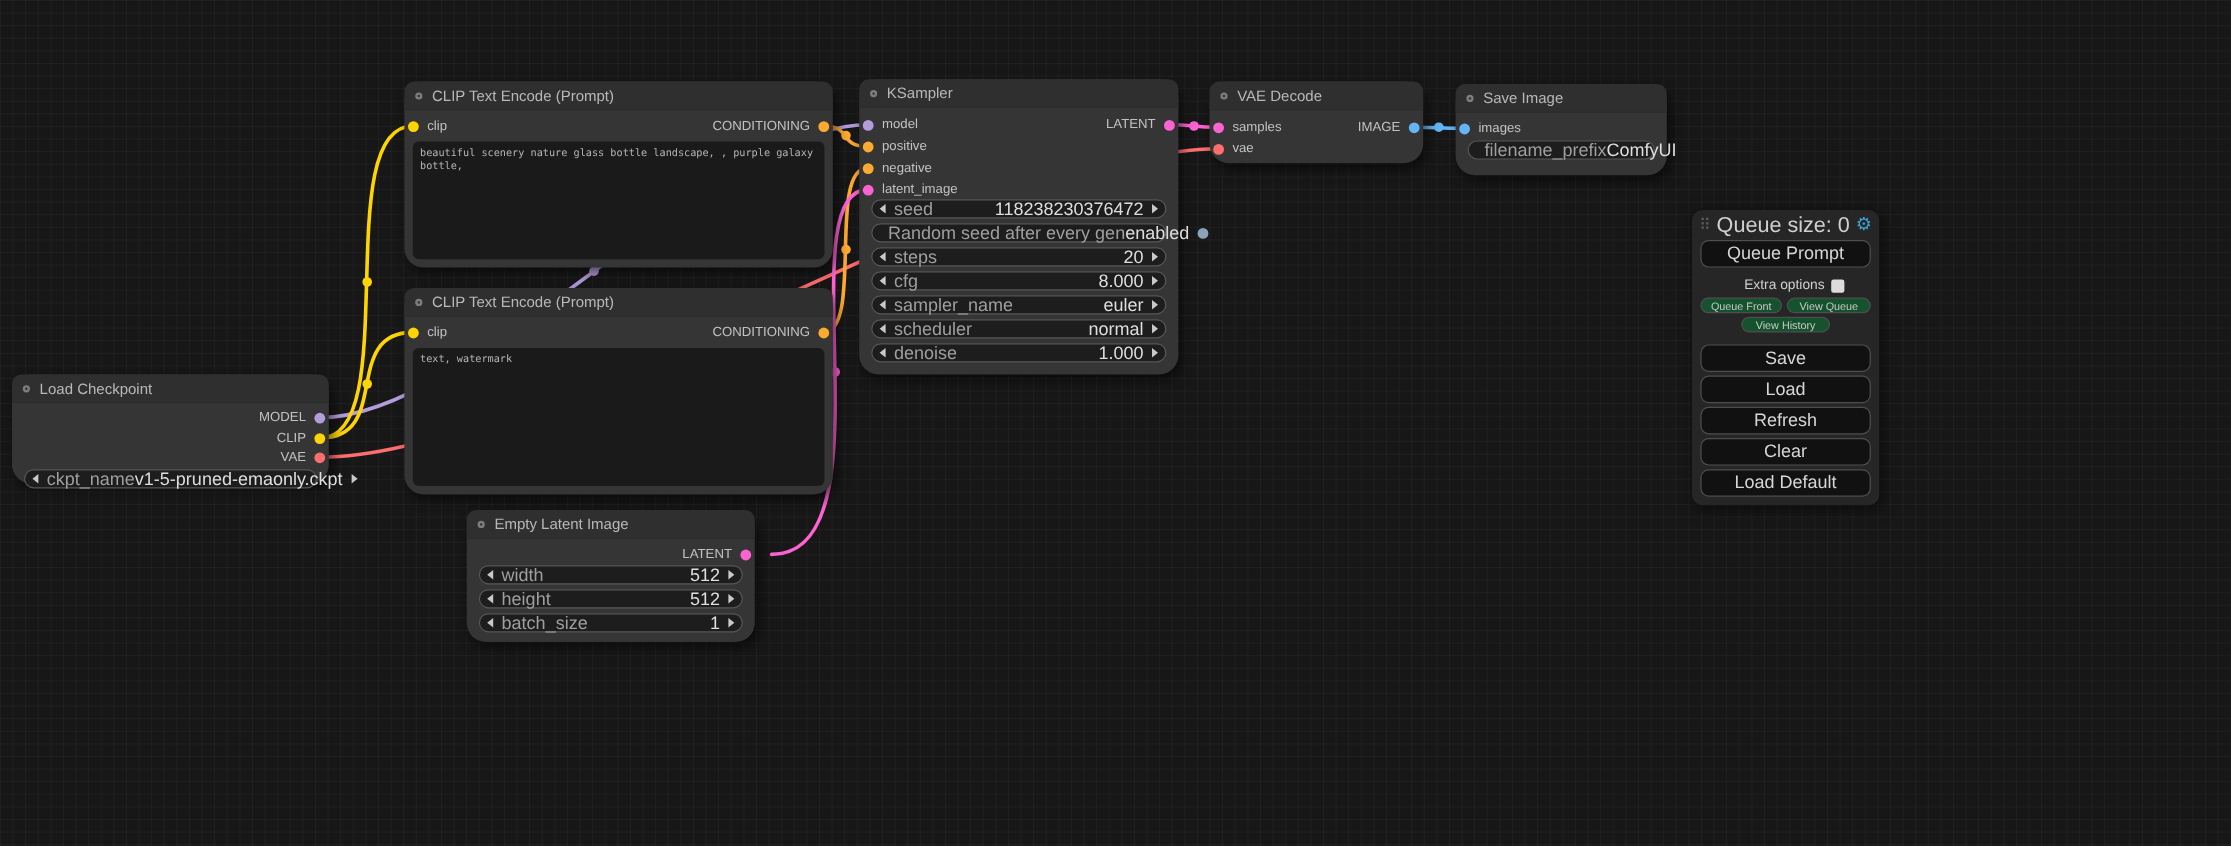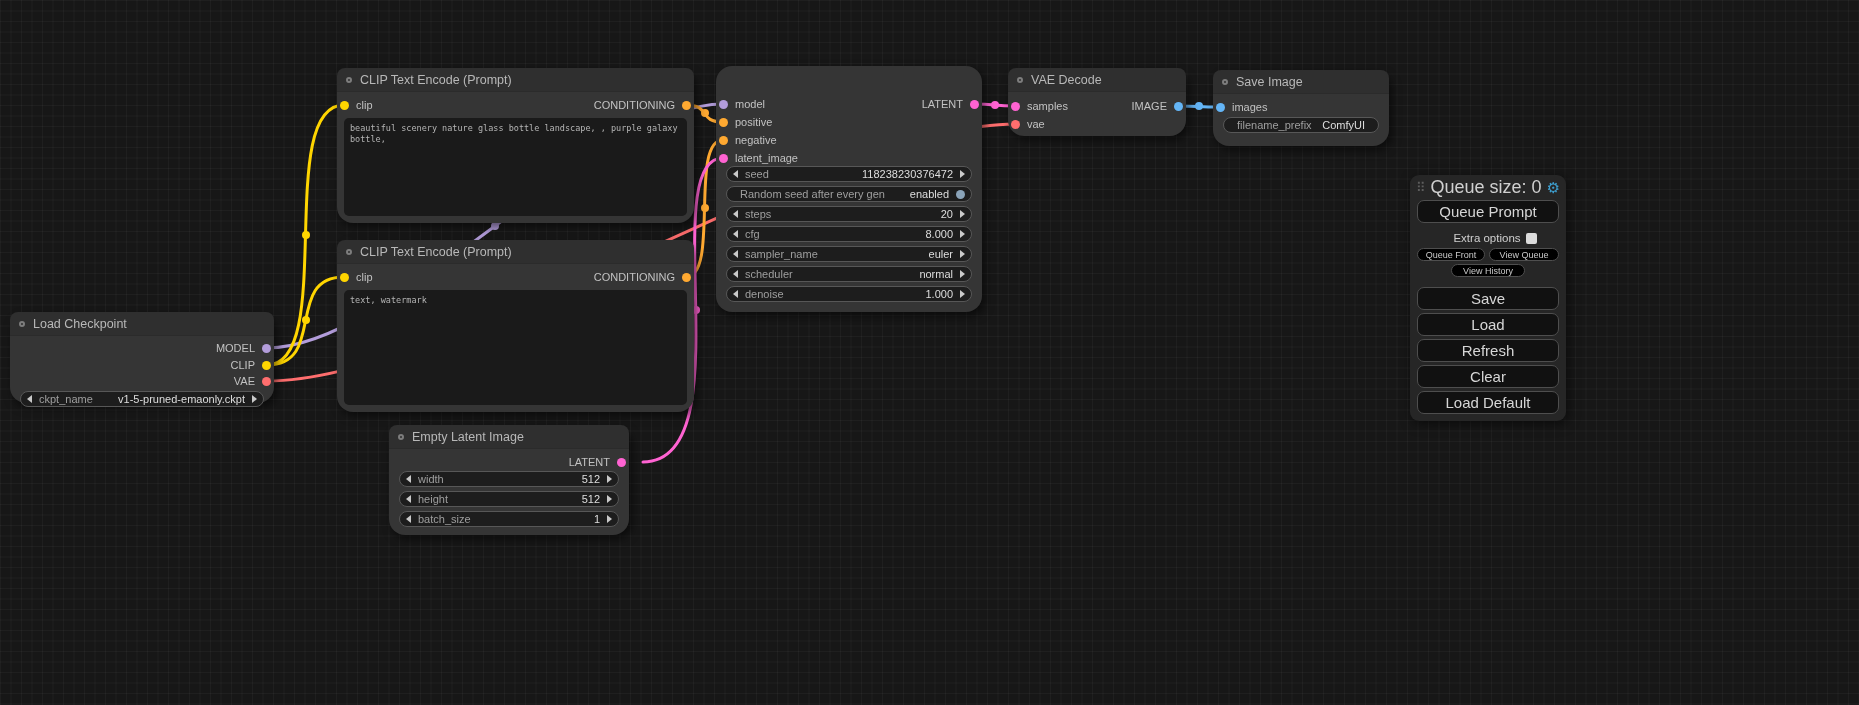--- a/index.html
+++ b/index.html
@@ -21,21 +21,21 @@
   .slot.in{left:3px}
   .slot.out{right:3px}
   .dot{width:9px;height:9px;border-radius:50%;flex:none}
   .slot.in .dot{margin-right:7px}
   .slot.out .dot{margin-left:7px}
   .slot-label{font-size:11px;color:#c2c2c2;white-space:nowrap}
   .c-model{background:#B39DDB}.c-clip{background:#FFD500}.c-vae{background:#FF6E6E}
   .c-cond{background:#FFA931}.c-latent{background:#FF63D2}.c-image{background:#64B5F6}
   .widget{position:absolute;left:10px;right:10px;height:16px;background:#1d1d1d;
         border:1px solid #575757;border-radius:9px;display:flex;align-items:center;
-        padding:0 6px;font-size:11px}
+        padding:0 6px;font-size:15px}
   .warr{width:0;height:0;border-top:4px solid transparent;border-bottom:4px solid transparent;flex:none}
   .warr.l{border-right:5px solid #c9c9c9}
   .warr.r{border-left:5px solid #c9c9c9}
   .wname{color:#9f9f9f;margin-left:7px;white-space:nowrap}
   .wval{color:#dedede;margin-left:auto;margin-right:7px;white-space:nowrap}
   .toggle-dot{width:9px;height:9px;border-radius:50%;background:#8aa3b8;flex:none}
   .ta{position:absolute;left:7px;right:7px;background:#1a1a1a;border-radius:5px;
         padding:5px 6px;font-family:"DejaVu Sans Mono",monospace;font-size:8.5px;
         line-height:11px;color:#b5b5b5;white-space:pre-wrap;word-break:break-word}
   
@@ -44,21 +44,21 @@
   .menu-head{position:absolute;left:6px;right:6px;top:4px;height:17px;display:flex;align-items:center}
   .drag-handle{color:#5d5d5d;font-size:13px;line-height:1;cursor:move}
   .queue-size{flex:1;text-align:center;color:#d0d0d0;font-size:18px}
   .gear{color:#3d9ece;font-size:15px;line-height:1;cursor:pointer}
   .btn{position:absolute;left:7px;right:7px;height:23px;background:#111111;
         border:1px solid #4e4e4e;border-radius:7px;color:#d6d6d6;font-size:15px;
         font-family:"Liberation Sans",sans-serif;text-align:center;cursor:pointer}
   .extra{position:absolute;left:0;right:0;top:57px;display:flex;align-items:center;
         justify-content:center;gap:5px;color:#cfcfcf;font-size:11.5px;padding-left:14px}
   .checkbox{width:11px;height:11px;background:#dcdcdc;border-radius:2px;flex:none;cursor:pointer}
-  .btn-sm{position:absolute;height:13px;background:#000000;border:1px solid #4e4e4e;
+  .btn-sm{position:absolute;height:13px;background:#14532d;border:1px solid #4e4e4e;
         border-radius:7px;color:#c9c9c9;font-size:9px;font-family:"Liberation Sans",sans-serif;
         line-height:10px;cursor:pointer;padding:0}
 </style>
 </head>
 <body>
 
 <div id="canvas">
 
   <svg id="wires" width="1859" height="705">
     <g fill="none" stroke-width="3" stroke-linecap="round">
@@ -164,20 +164,24 @@
     </div>
     <div class="widget" style="top:86px">
       <span class="warr l"></span>
       <span class="wname">batch_size</span>
       <span class="wval">1</span>
       <span class="warr r"></span>
     </div>
   </div>
 
   <div class="node" style="left:716px;top:66px;width:266px;height:246px">
+    <div class="node-title">
+      <span class="collapse-dot"></span>
+      <span class="title-text">KSampler</span>
+    </div>
     <div class="slot in" style="top:31px">
       <span class="dot c-model"></span>
       <span class="slot-label">model</span>
     </div>
     <div class="slot in" style="top:49px">
       <span class="dot c-cond"></span>
       <span class="slot-label">positive</span>
     </div>
     <div class="slot in" style="top:67px">
       <span class="dot c-cond"></span>

